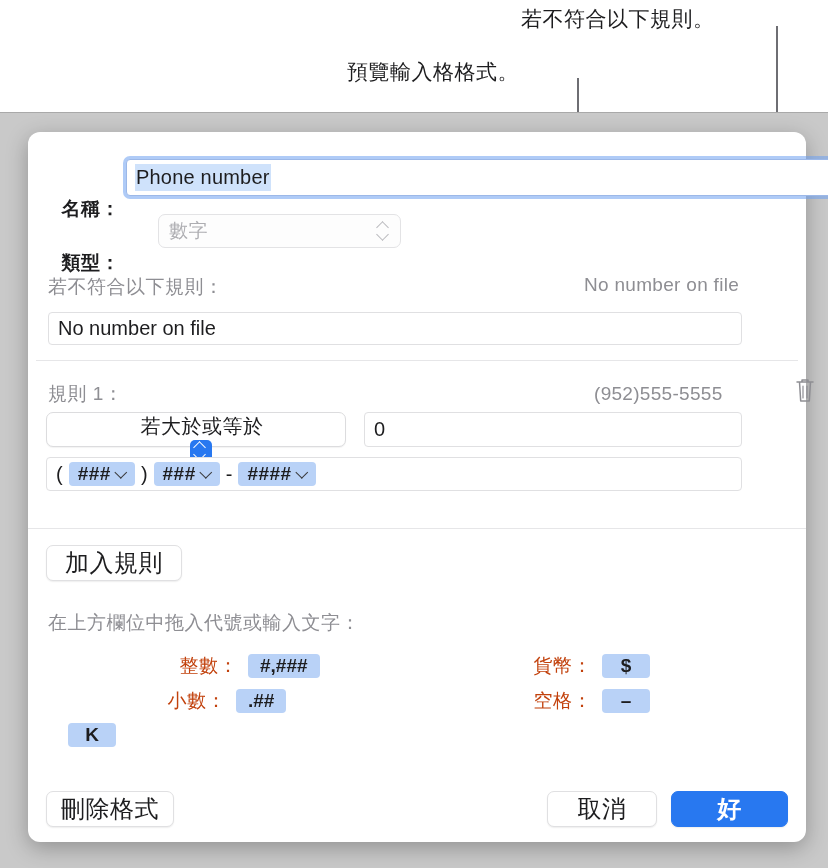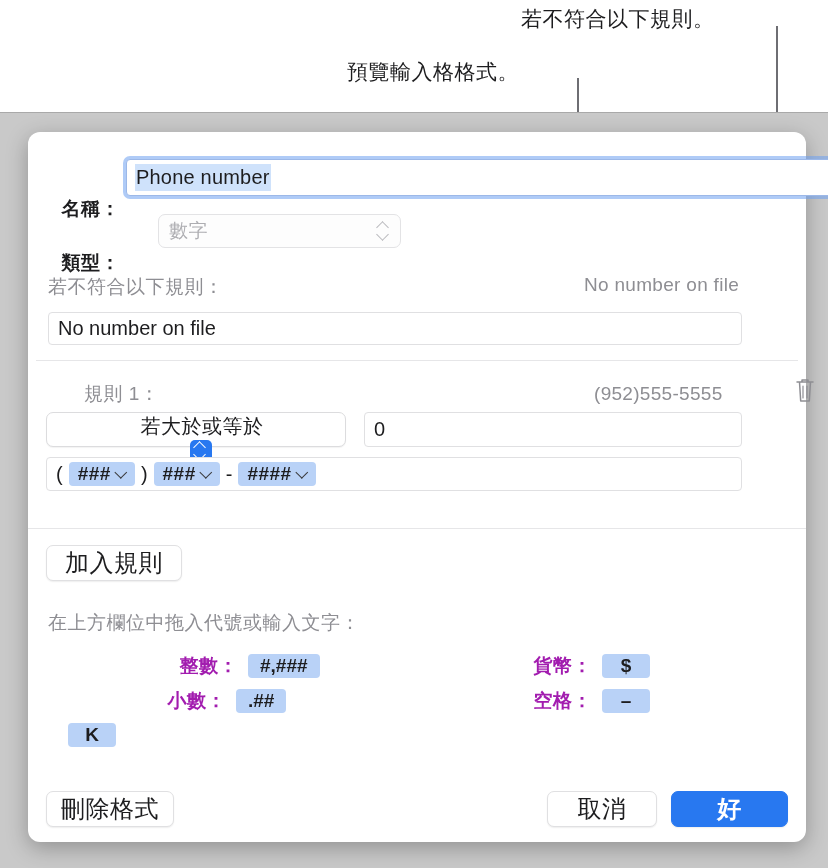--- a/index.html
+++ b/index.html
@@ -198,21 +198,21 @@
   }
 
   .divider {
     position: absolute;
     height: 1px;
     background: #e6e6e8;
   }
   #divider-rule { left: 8px; top: 228px; width: 762px; }
   #divider-add  { left: 0px;  top: 396px; width: 778px; }
 
-  #rule1-label { position: absolute; left: 20px; top: 249px; margin-left: 36px; }
+  #rule1-label { position: absolute; left: 20px; top: 249px; }
 
   
   #cond-popup {
     position: absolute;
     left: 18px;
     top: 280px;
     width: 300px;
     height: 35px;
     border: 1px solid #dcdcde;
     border-radius: 7px;
@@ -335,25 +335,24 @@
 
   
   .legend-item {
     position: absolute;
     display: flex;
     align-items: center;
     gap: 10px;
   }
   .legend-label {
     font-size: 19px;
-    color: #a21caf;
+    color: #c2410c;
     letter-spacing: 0.5px;
     text-align: right;
     white-space: nowrap;
-    font-weight: bold;
   }
   .legend-token {
     background: #b9d2f7;
     border-radius: 4px;
     height: 24px;
     min-width: 48px;
     display: inline-flex;
     align-items: center;
     justify-content: center;
     padding: 0 12px;

